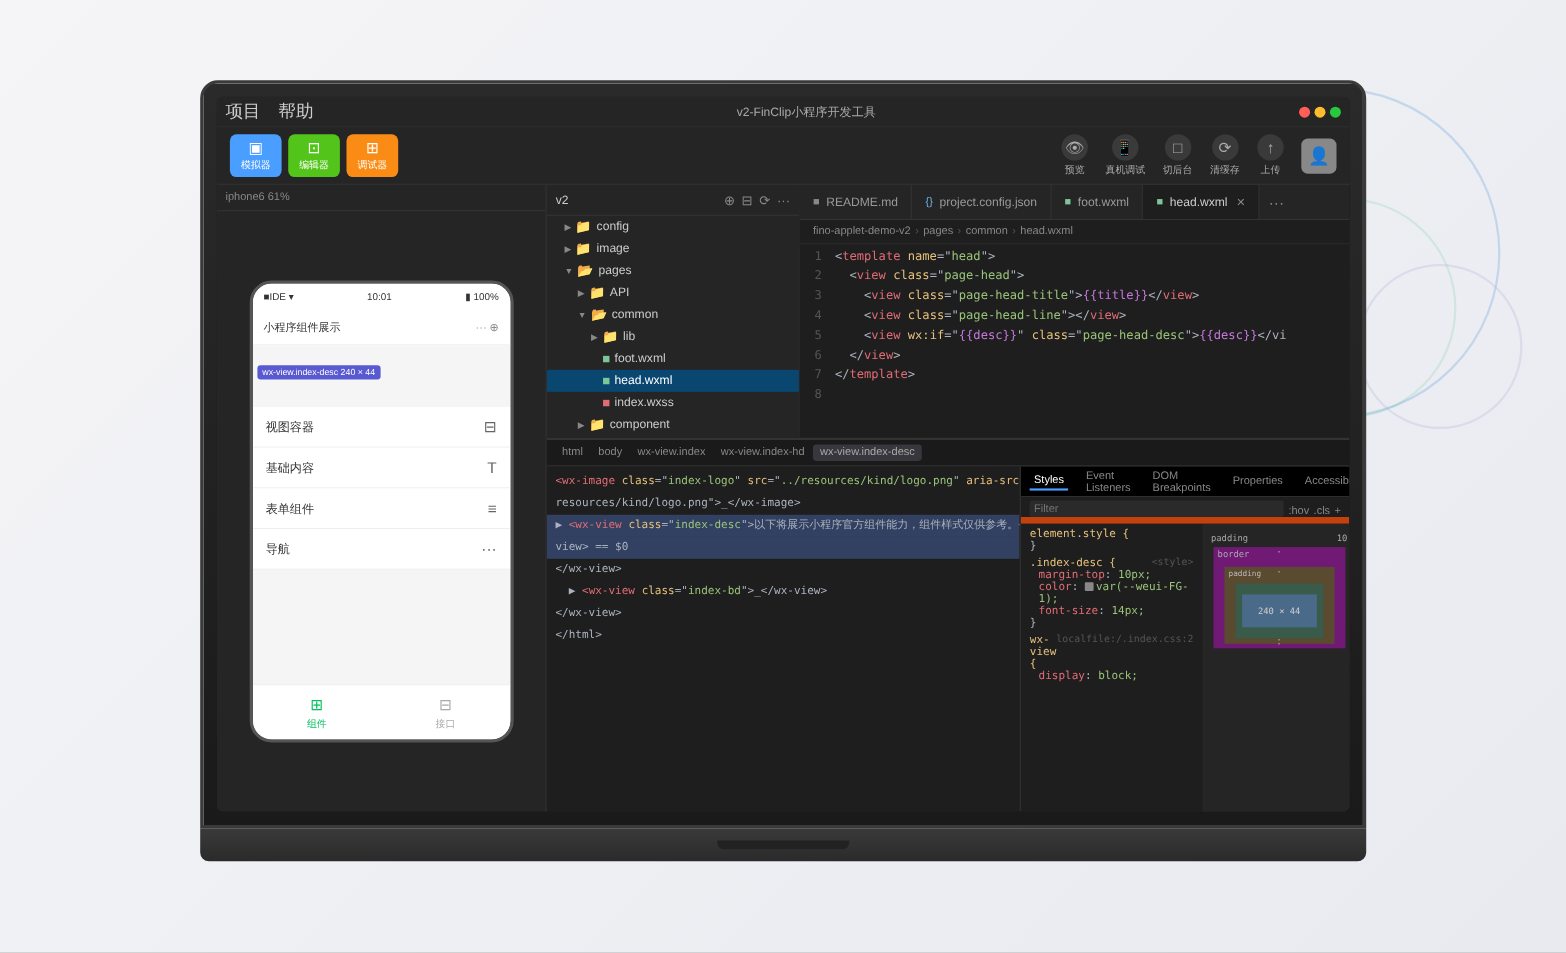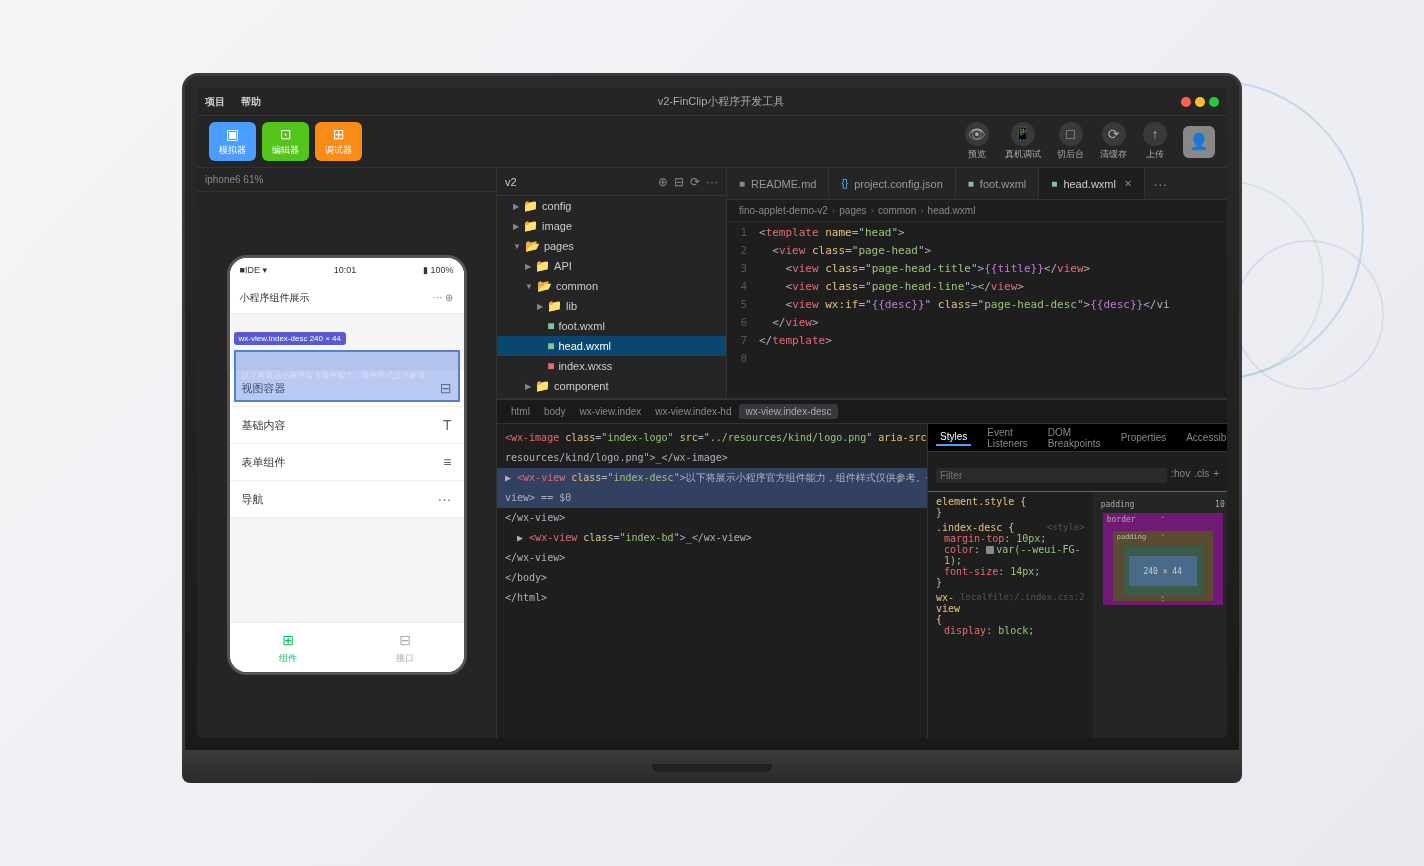--- a/index.html
+++ b/index.html
@@ -94,22 +94,21 @@
       align-items: center;
       padding: 0 8px;
       border-bottom: 1px solid #333;
       flex-shrink: 0;
     }
 
     .title-bar-menu {
       display: flex;
       gap: 16px;
       color: #ccc;
-      font-size: 10px;
-      font-weight: bold;
+      font-size: 16px;
     }
 
     .title-bar-title {
       flex: 1;
       text-align: center;
       color: #aaa;
       font-size: 11px;
     }
 
     .window-controls {
@@ -657,25 +656,24 @@
     }
     .styles-tab.active {
       color: #fff;
       border-bottom: 2px solid #4a9eff;
     }
 
     .styles-filter {
       height: 24px;
       padding: 0 8px;
       display: flex;
-      align-items: flex-start;
+      align-items: flex-end;
       gap: 4px;
-      border-bottom: 1px solid #c2410c;
-      flex-shrink: 0;
-      margin-top: 16px;
+      border-bottom: 6px solid #c2410c;
+      flex-shrink: 0;
     }
 
     .filter-input {
       flex: 1;
       background: #2a2a2a;
       border: none;
       color: #ccc;
       font-size: 10px;
       padding: 2px 4px;
       border-radius: 2px;
@@ -871,23 +869,20 @@
 
                   <div class="iphone-titlebar">
                     <span style="font-size:10px;color:#333;">小程序组件展示</span>
                     <span style="font-size:10px;color:#888;">···  ⊕</span>
                   </div>
 
                   <div class="iphone-content">
 
                     <div class="element-tooltip">wx-view.index-desc  240 × 44</div>
 
-                    <div class="selected-element">
-                      <div class="selected-text">以下将展示小程序官方组件能力，组件样式仅供参考。</div>
-                    </div>
 
                     <div style="margin-top:56px;">
                       <div class="content-item">
                         <span class="content-item-label">视图容器</span>
                         <span class="content-item-icon">⊟</span>
                       </div>
                       <div class="content-item">
                         <span class="content-item-label">基础内容</span>
                         <span class="content-item-icon">T</span>
                       </div>
@@ -1075,21 +1070,20 @@
                 <div class="devtools-content">
 
                   <div class="devtools-html-panel">
                     <div class="html-line"><span class="html-tag">&lt;wx-image</span> <span class="html-attr">class</span>="<span class="html-str">index-logo</span>" <span class="html-attr">src</span>="<span class="html-str">../resources/kind/logo.png</span>" <span class="html-attr">aria-src</span>="../</div>
                     <div class="html-line">resources/kind/logo.png"&gt;_&lt;/wx-image&gt;</div>
                     <div class="html-line selected">▶ <span class="html-tag">&lt;wx-view</span> <span class="html-attr">class</span>="<span class="html-str">index-desc</span>"&gt;以下将展示小程序官方组件能力，组件样式仅供参考。&lt;/wx-</div>
                     <div class="html-line selected">view&gt; == $0</div>
                     <div class="html-line">&lt;/wx-view&gt;</div>
                     <div class="html-line">  ▶ <span class="html-tag">&lt;wx-view</span> <span class="html-attr">class</span>="<span class="html-str">index-bd</span>"&gt;_&lt;/wx-view&gt;</div>
                     <div class="html-line">&lt;/wx-view&gt;</div>
-                    <div class="html-line">&lt;/body&gt;</div>
                     <div class="html-line">&lt;/html&gt;</div>
                   </div>
 
                   <div class="styles-panel">
                     <div class="styles-tabs">
                       <span class="styles-tab active">Styles</span>
                       <span class="styles-tab">Event Listeners</span>
                       <span class="styles-tab">DOM Breakpoints</span>
                       <span class="styles-tab">Properties</span>
                       <span class="styles-tab">Accessibility</span>

